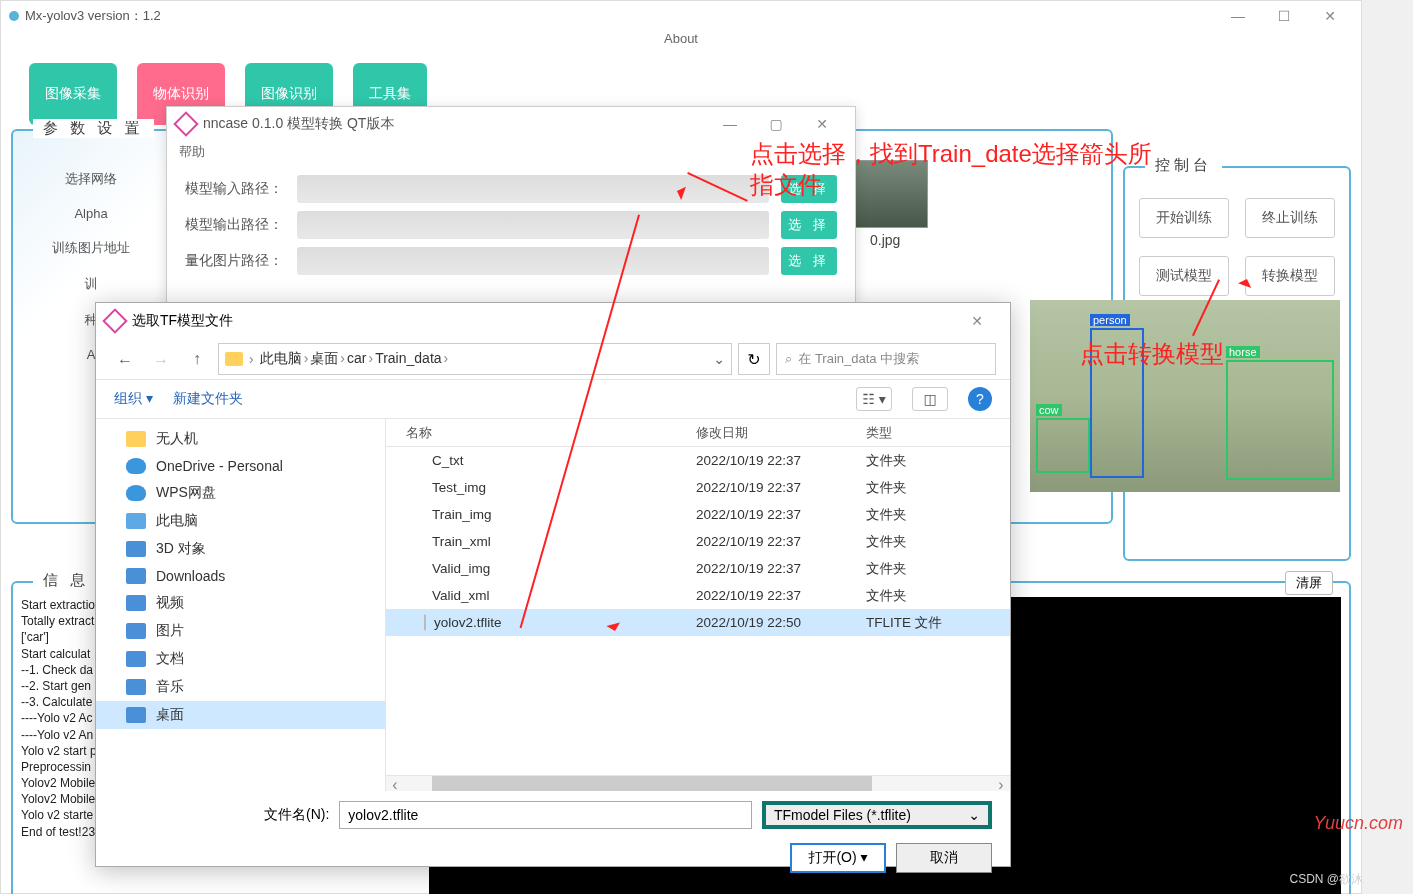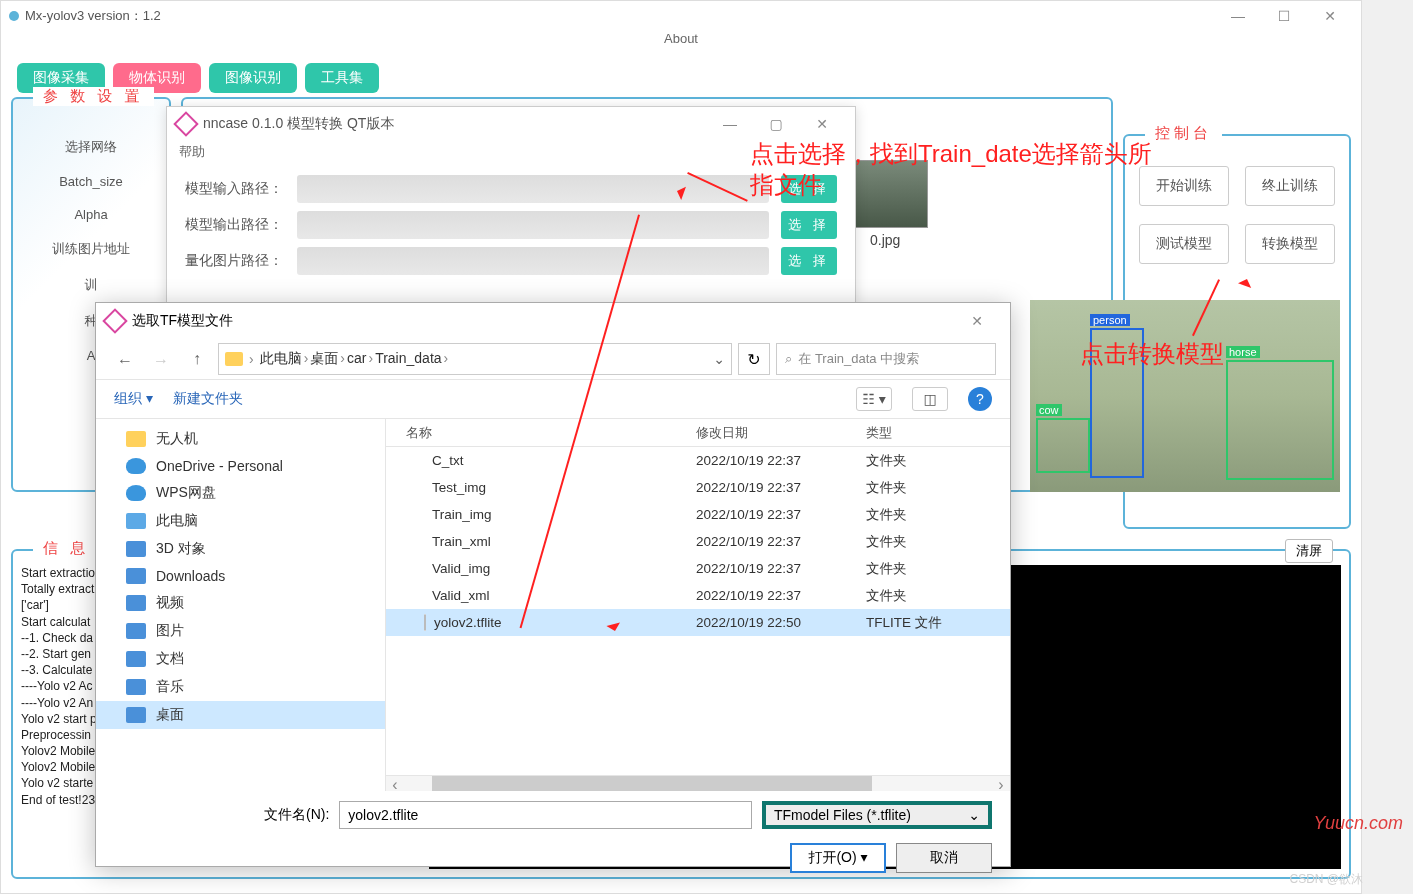--- a/index.html
+++ b/index.html
@@ -8,23 +8,23 @@
 
 .main-window { position: absolute; top: 0; left: 0; width: 1362px; height: 894px; background: #fff; border: 1px solid #ddd; }
 .titlebar { height: 30px; display: flex; align-items: center; padding: 0 8px; font-size: 13px; color: #555; }
 .titlebar .dot { width: 10px; height: 10px; border-radius: 50%; background: #5cb3d9; margin-right: 6px; }
 .titlebar .spacer { flex: 1; }
 .win-btn { width: 46px; height: 28px; display: flex; align-items: center; justify-content: center; color: #888; font-size: 14px; }
 .menubar { height: 24px; text-align: center; padding: 0 14px; font-size: 13px; color: #666; }
 
 
 .tabs { display: flex; gap: 8px; padding: 8px 16px 4px; }
-.tab { background: #2fc6aa; color: #fff; border: none; border-radius: 6px; padding: 6px 16px; font-size: 14px; }
+.tab { background: #2fc6aa; color: #fff; border: none; border-radius: 6px; padding: 22px 16px; font-size: 14px; margin-left: 12px; }
 .tab.active { background: #ff6b8c; }
-.panel-title { position: absolute; top: -12px; left: 20px; background: #fff; padding: 0 10px; font-size: 15px; color: #ef4444; letter-spacing: 4px; }
+.panel-title { position: absolute; top: -12px; left: 20px; background: #fff; padding: 0 10px; font-size: 15px; color: #404040; letter-spacing: 4px; }
 .main-area { display: flex; gap: 10px; padding: 0 10px; }
 .params-panel { width: 160px; height: 395px; border: 2px solid #5cb3d9; border-radius: 6px; position: relative; padding-top: 30px; background: linear-gradient(135deg,#e8f4fb 0%,#fff 40%); }
 .params-panel .param-item { text-align: center; font-size: 13px; color: #555; padding: 9px 0; }
 
 .content-panel { flex: 1; height: 395px; border: 2px solid #5cb3d9; border-radius: 6px; position: relative; background: #fff; padding: 20px 30px; display: flex; gap: 40px; }
 .control-panel { width: 228px; height: 395px; border: 2px solid #5cb3d9; border-radius: 6px; position: relative; padding: 30px 14px; margin-top: 37px; }
 .control-panel .btn-row { display: flex; gap: 16px; margin-bottom: 18px; }
 .ctrl-btn { flex: 1; height: 40px; border: 1px solid #ccc; background: #fff; border-radius: 3px; font-size: 14px; color: #555; }
 
 .info-panel { margin: 20px 10px 0; height: 330px; border: 2px solid #5cb3d9; border-radius: 6px; position: relative; padding: 14px 8px 8px; display: flex; gap: 8px; }
@@ -127,21 +127,20 @@
       <button class="tab">图像采集</button>
       <button class="tab active">物体识别</button>
       <button class="tab">图像识别</button>
       <button class="tab">工具集</button>
     </div>
   <div class="main-area">
     <div class="params-panel">
       <div class="panel-title">参 数 设 置</div>
       <div id="param-items">
           <div class="param-item">选择网络</div>
-          <div class="param-item">Batch_size</div>
           <div class="param-item">Alpha</div>
           <div class="param-item">训练图片地址</div>
           <div class="param-item">训</div>
           <div class="param-item">种</div>
           <div class="param-item">A</div>
         </div>
     </div>
     <div class="content-panel"></div>
     <div class="control-panel">
       <div class="panel-title">控制台</div>

